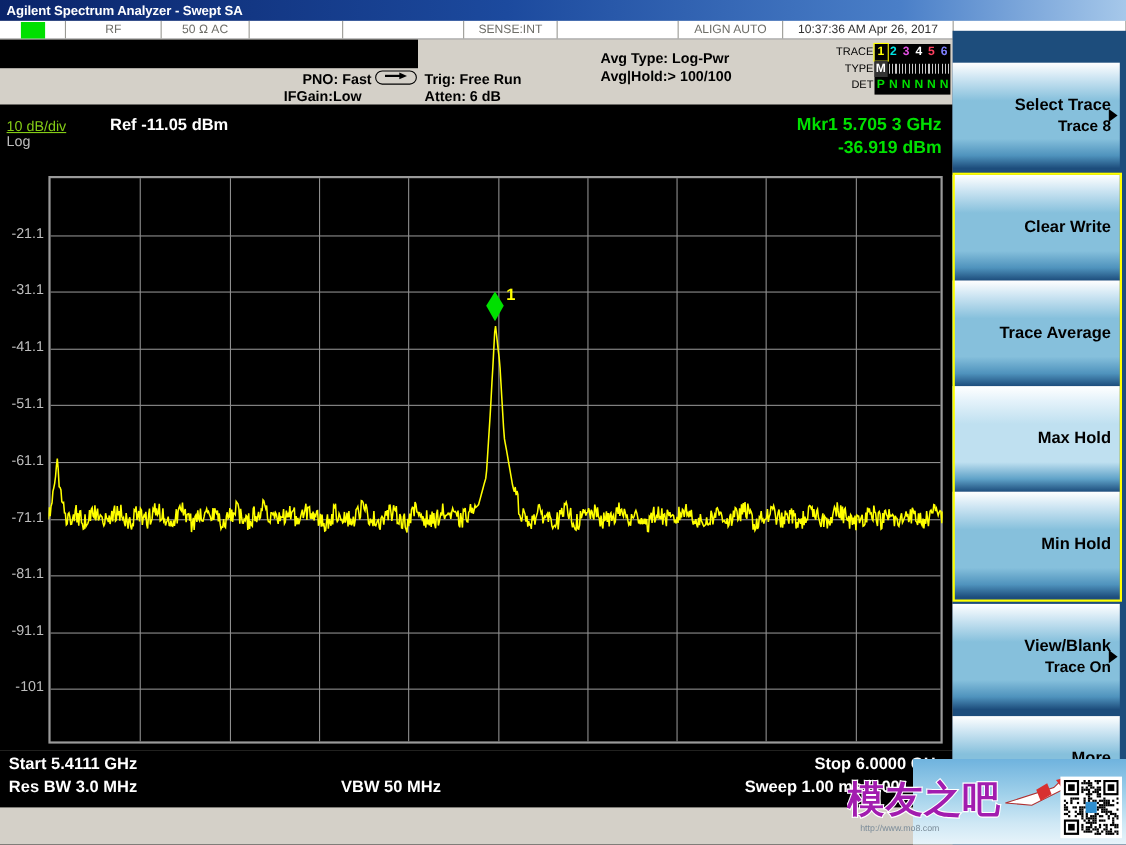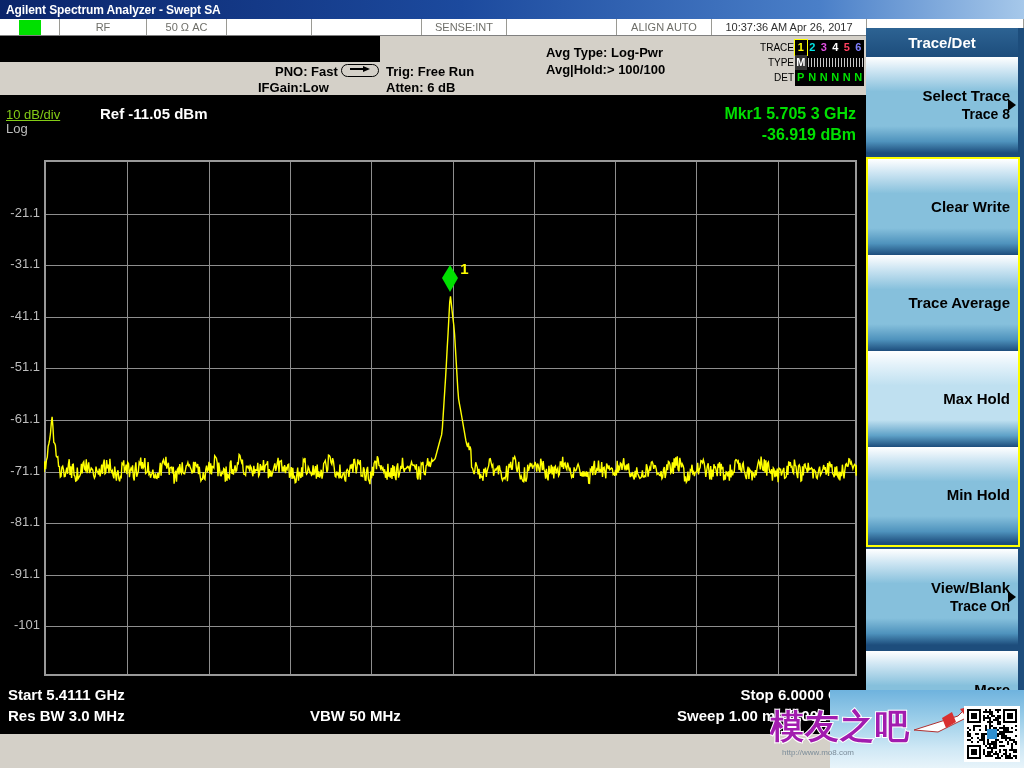--- a/index.html
+++ b/index.html
@@ -295,21 +295,20 @@
   <div class="bottominfo">
     <div class="bi" style="left:8px; top:4px;">Start 5.4111 GHz</div>
     <div class="bi" style="left:8px; top:25px;">Res BW 3.0 MHz</div>
     <div class="bi" style="left:310px; top:25px;">VBW 50 MHz</div>
     <div class="bi" style="right:8px; top:4px;">Stop 6.0000 GHz</div>
     <div class="bi" style="right:8px; top:25px;">Sweep  1.00 ms (1001 pts)</div>
   </div>
 
 
   <div class="softpanel">
-    <div class="softtitle">Trace/Det</div>
 
     <div class="softkey" style="top:29px;">
       <div class="sk-main">Select Trace</div>
       <div class="sk-sub">Trace 8</div>
       <div class="sk-arrow"></div>
     </div>
 
     <div class="softkey" style="top:131px;">
       <div class="sk-main">Clear Write</div>
     </div>

